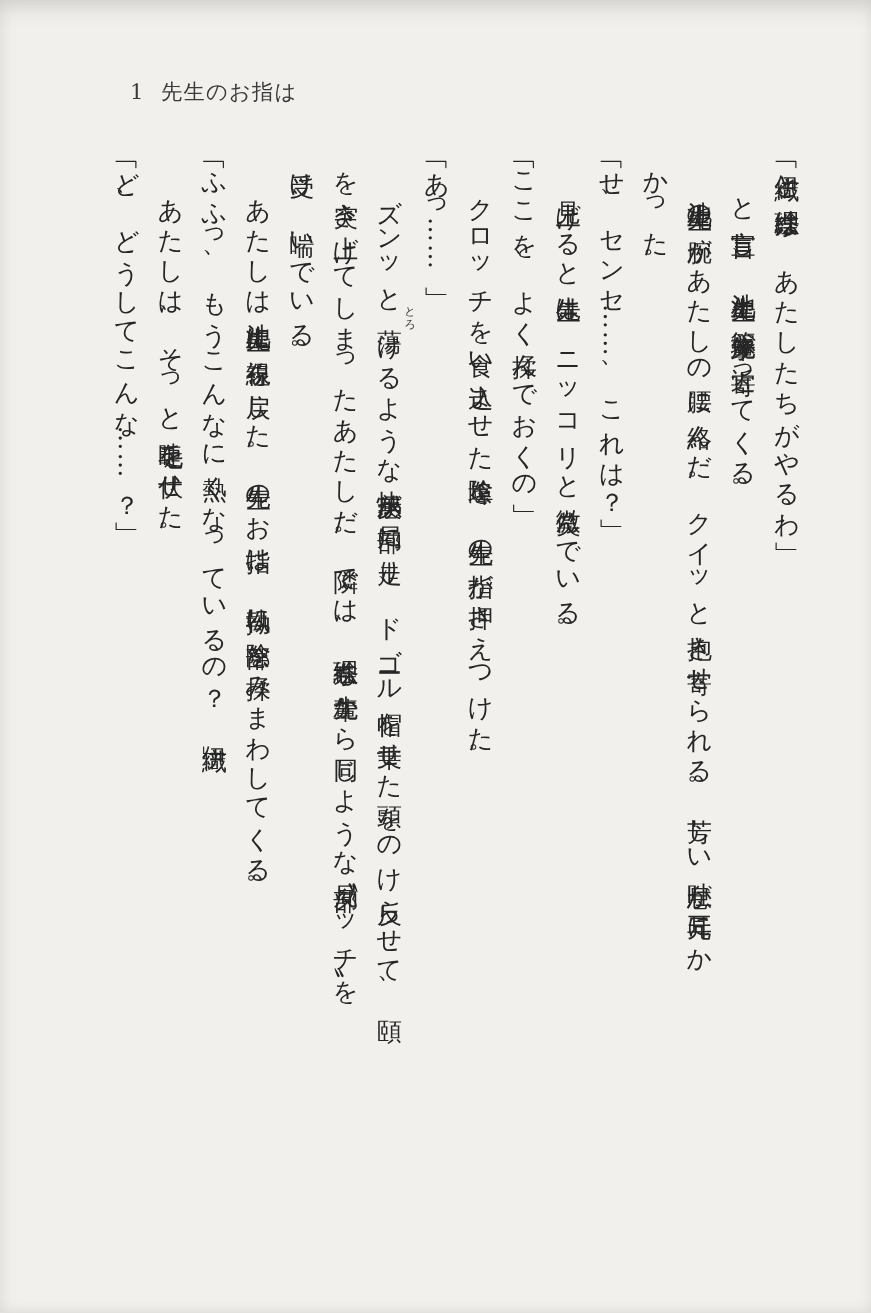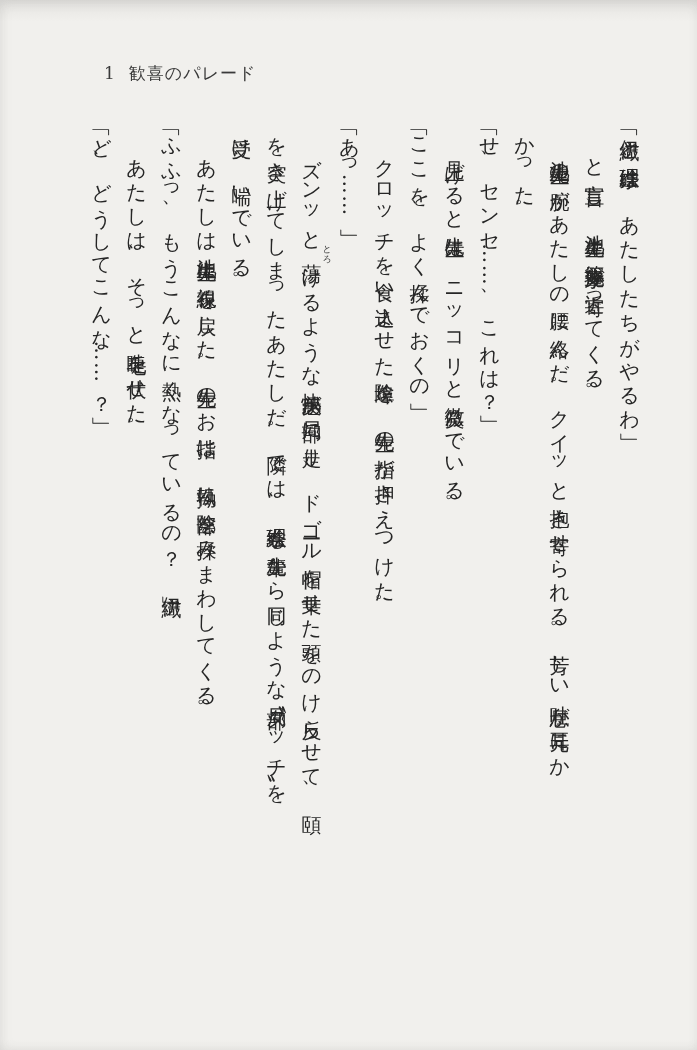--- a/index.html
+++ b/index.html
@@ -63,21 +63,21 @@
     letter-spacing: 0;
     color: #3a3a3a;
   }
 </style>
 </head>
 <body>
 
 <div class="page">
 
   <div class="running-header">
-    <span class="page-num">1</span><span>歓喜のパレード</span>
+    <span class="page-num">1</span><span>先生のお指は</span>
   </div>
 
   <div class="text-block">
       <p>「伊織と絵理奈は、あたしたちがやるわ」</p>
       <p class="indent">と宣言し、池上先生と篠塚先輩が近寄ってくる。</p>
       <p class="indent">池上先生の腕があたしの腰に絡んだ。クイッと抱き寄せられる。芳しい吐息が耳元にか</p>
       <p>かった。</p>
       <p>「せ、センセ……、これは？」</p>
       <p class="indent">見上げると先生は、ニッコリと微笑んでいる。</p>
       <p>「ここを、よく揉んでおくの」</p>

